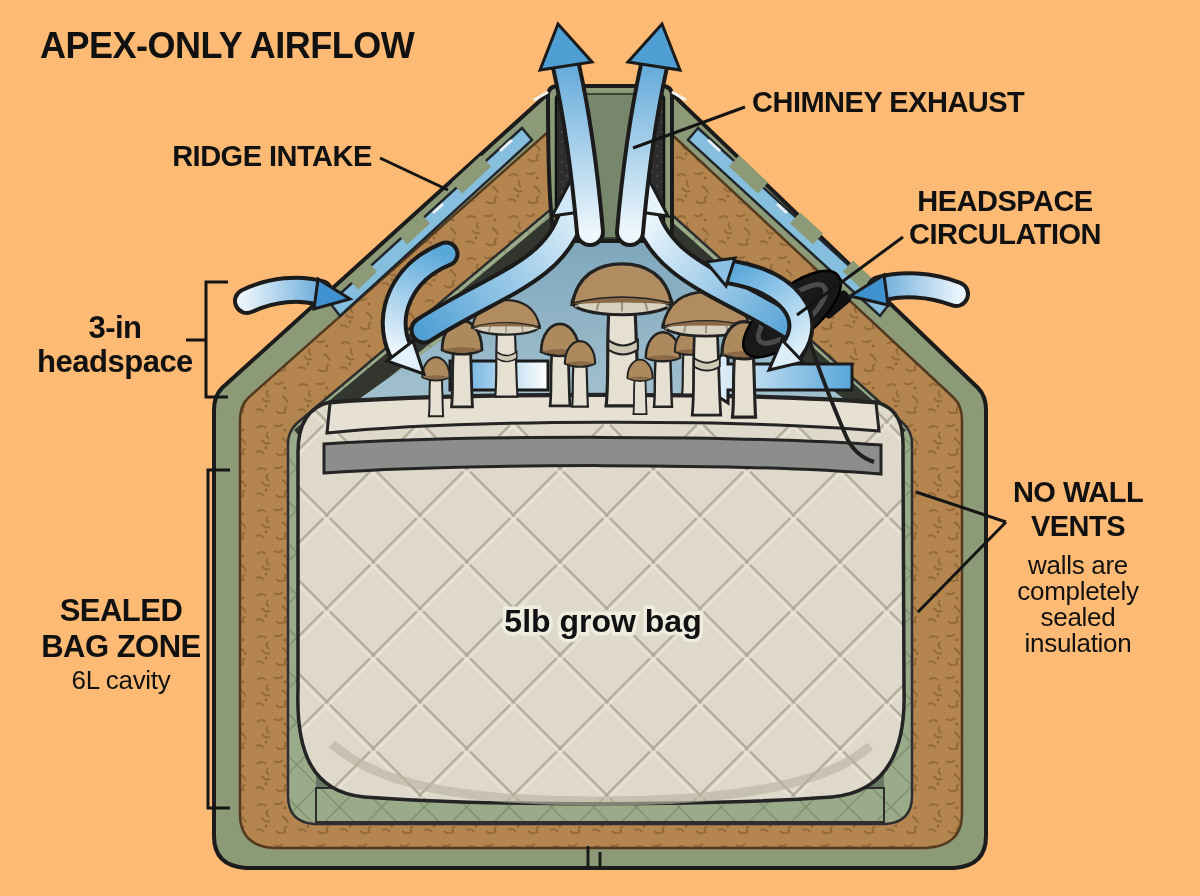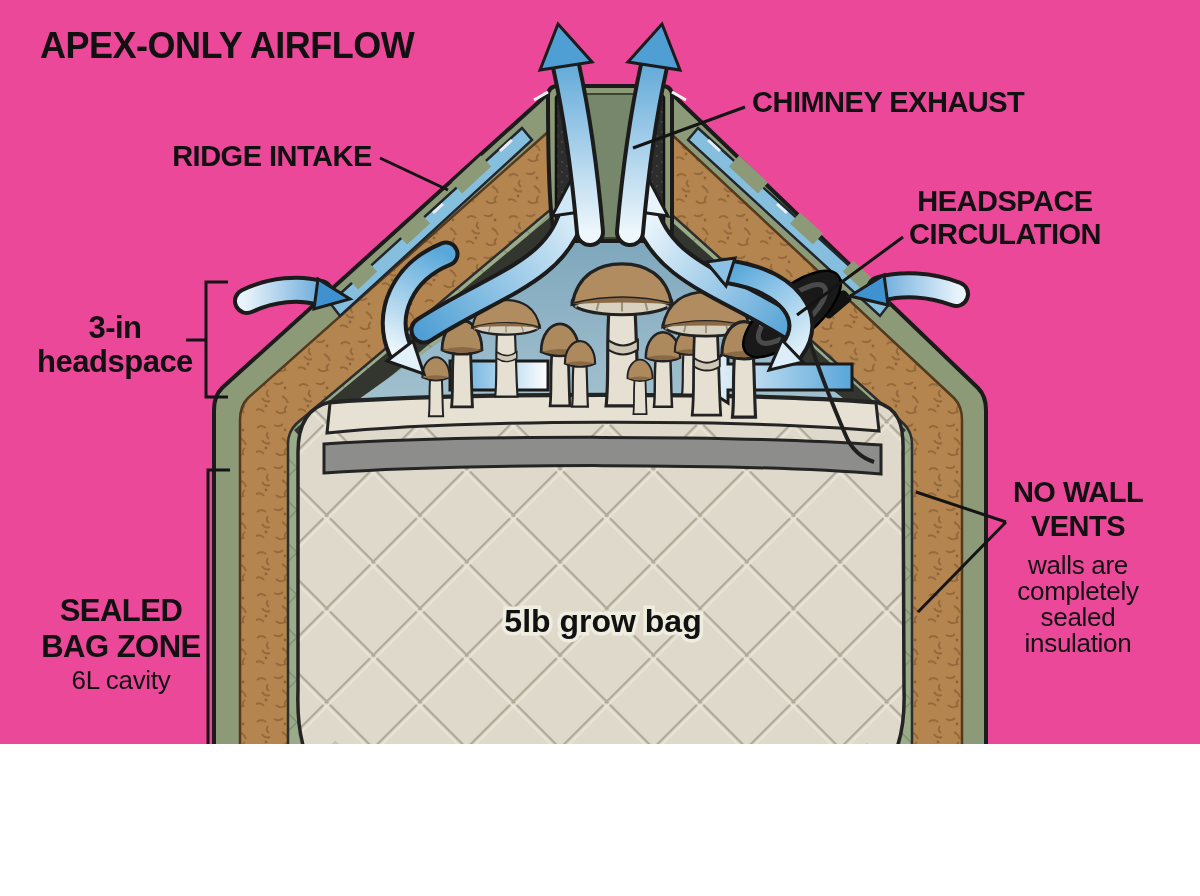--- a/index.html
+++ b/index.html
@@ -1,16 +1,16 @@
 <!DOCTYPE html>
 <html><head>
 <meta charset="utf-8">
 <style>
   html,body{margin:0;padding:0;background:#ffffff;}
-  .stage{position:relative;width:1200px;height:744px;background:#ec4899;overflow:hidden;
+  .stage{position:relative;width:1200px;height:896px;background:#fdba74;overflow:hidden;
          font-family:"Liberation Sans","DejaVu Sans",sans-serif;text-align:right;}
   text{font-family:"Liberation Sans","DejaVu Sans",sans-serif;fill:#111111;}
   .t-title{font-size:36px;font-weight:700;letter-spacing:-0.5px;}
   .t-big{font-size:29px;font-weight:700;letter-spacing:-0.5px;}
   .t-big2{font-size:31px;font-weight:700;letter-spacing:-0.5px;}
   .t-sub{font-size:26px;font-weight:400;letter-spacing:-0.3px;}
   .t-bag{font-size:32px;font-weight:700;paint-order:stroke;stroke:#efece0;stroke-width:7px;}
   .mid{text-anchor:middle;}
 </style>
 </head>

